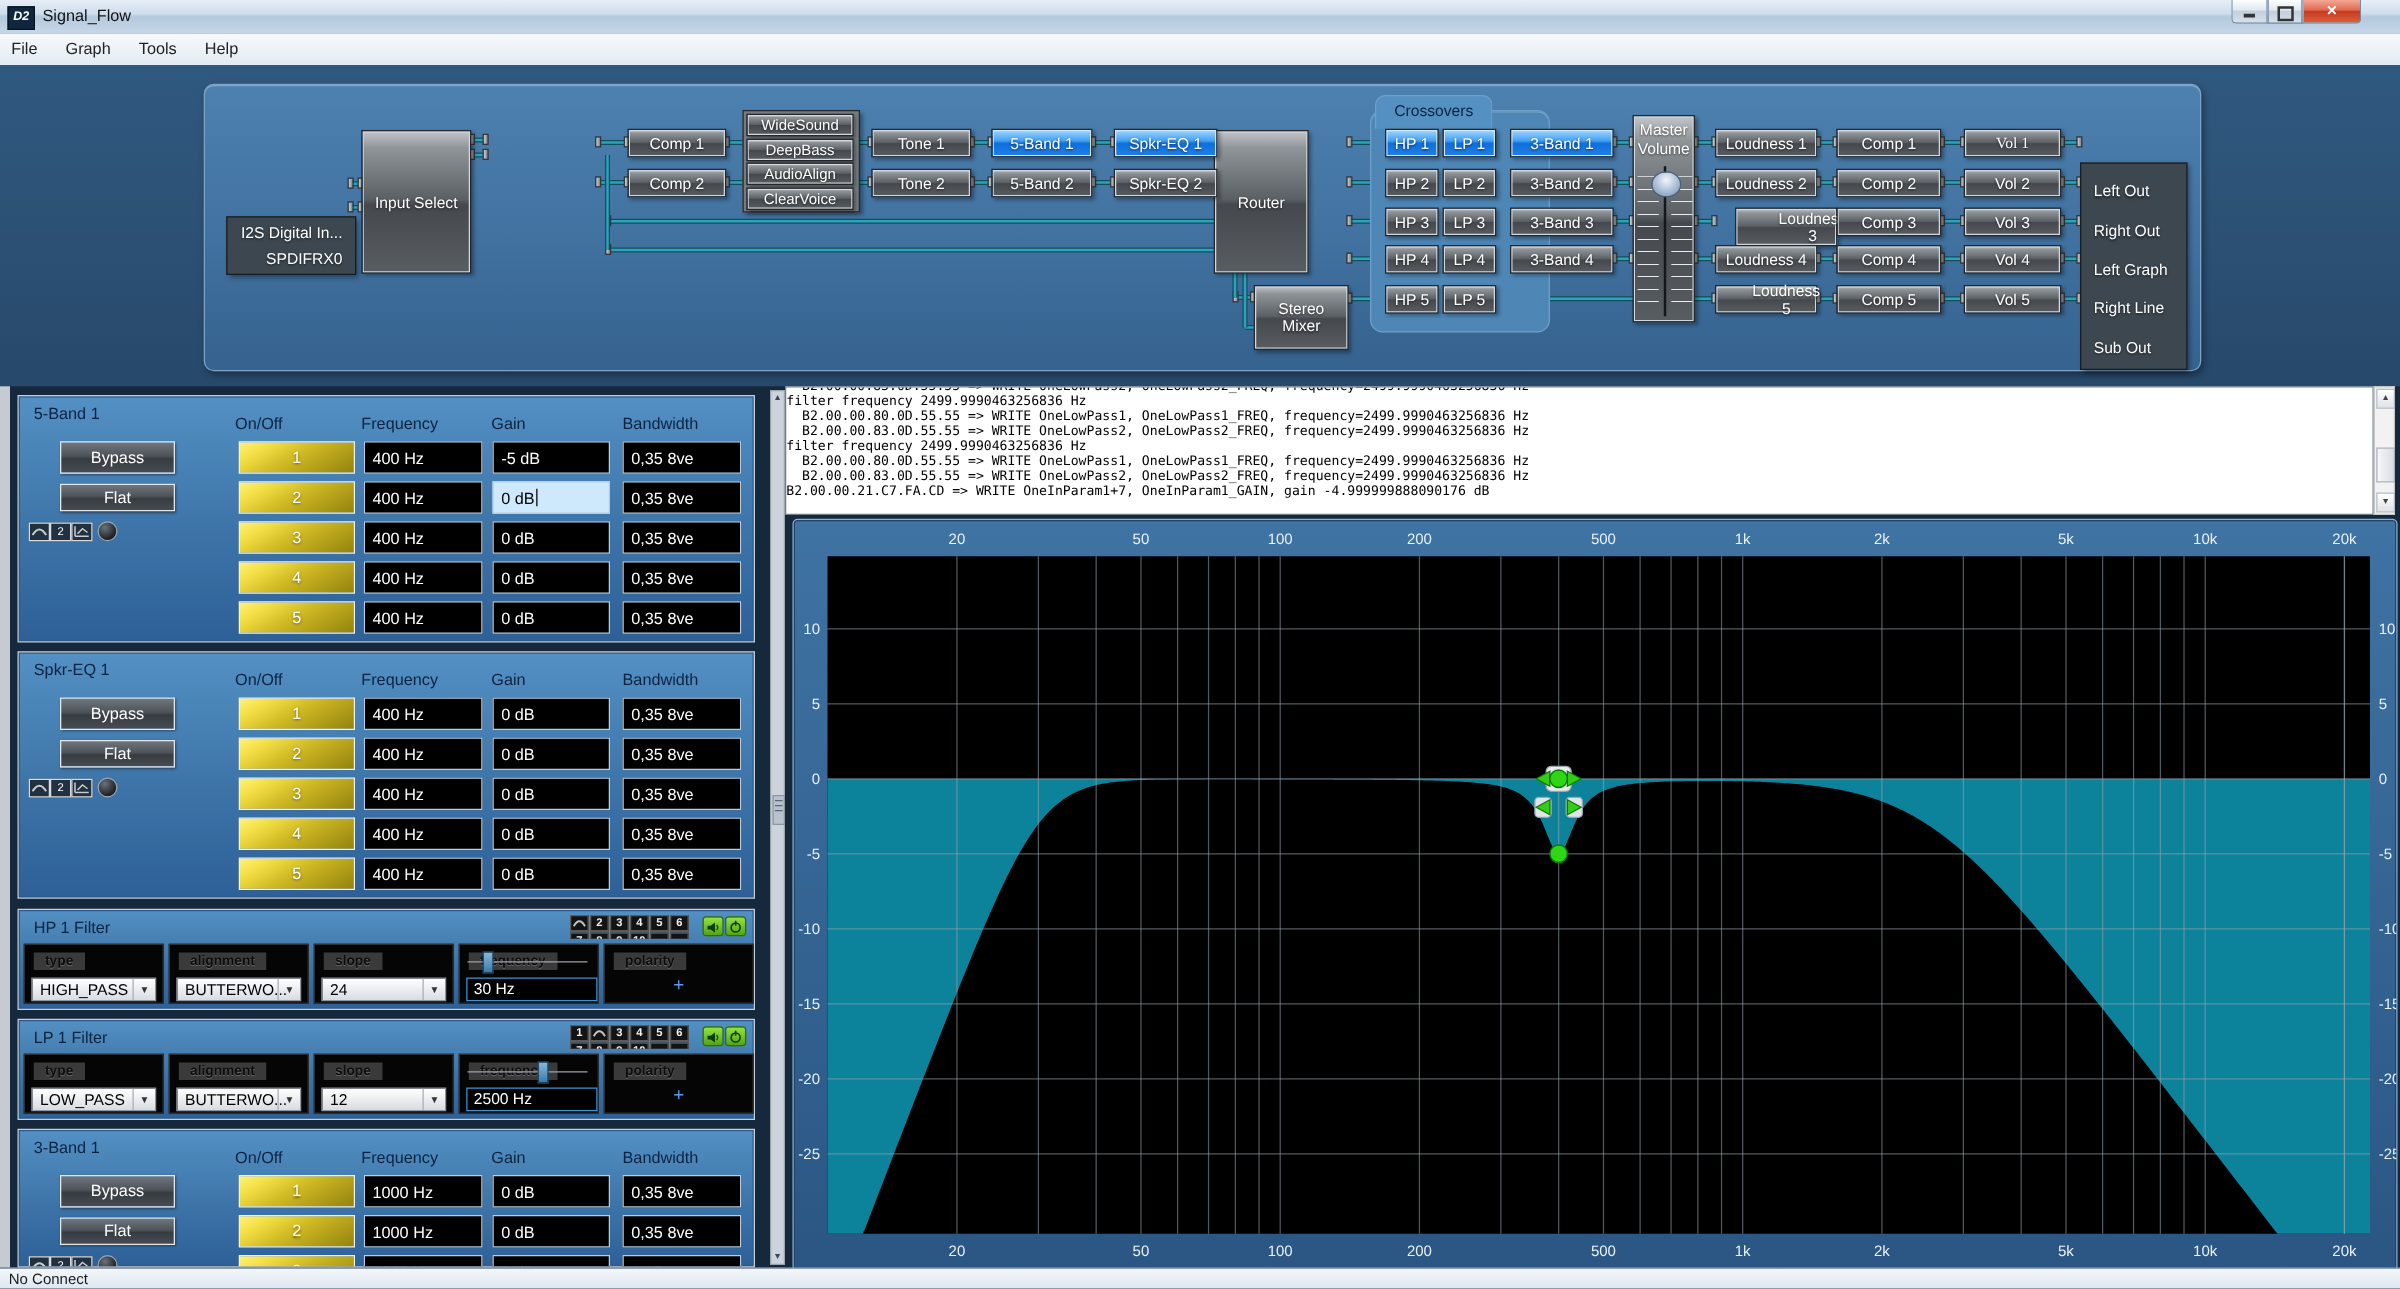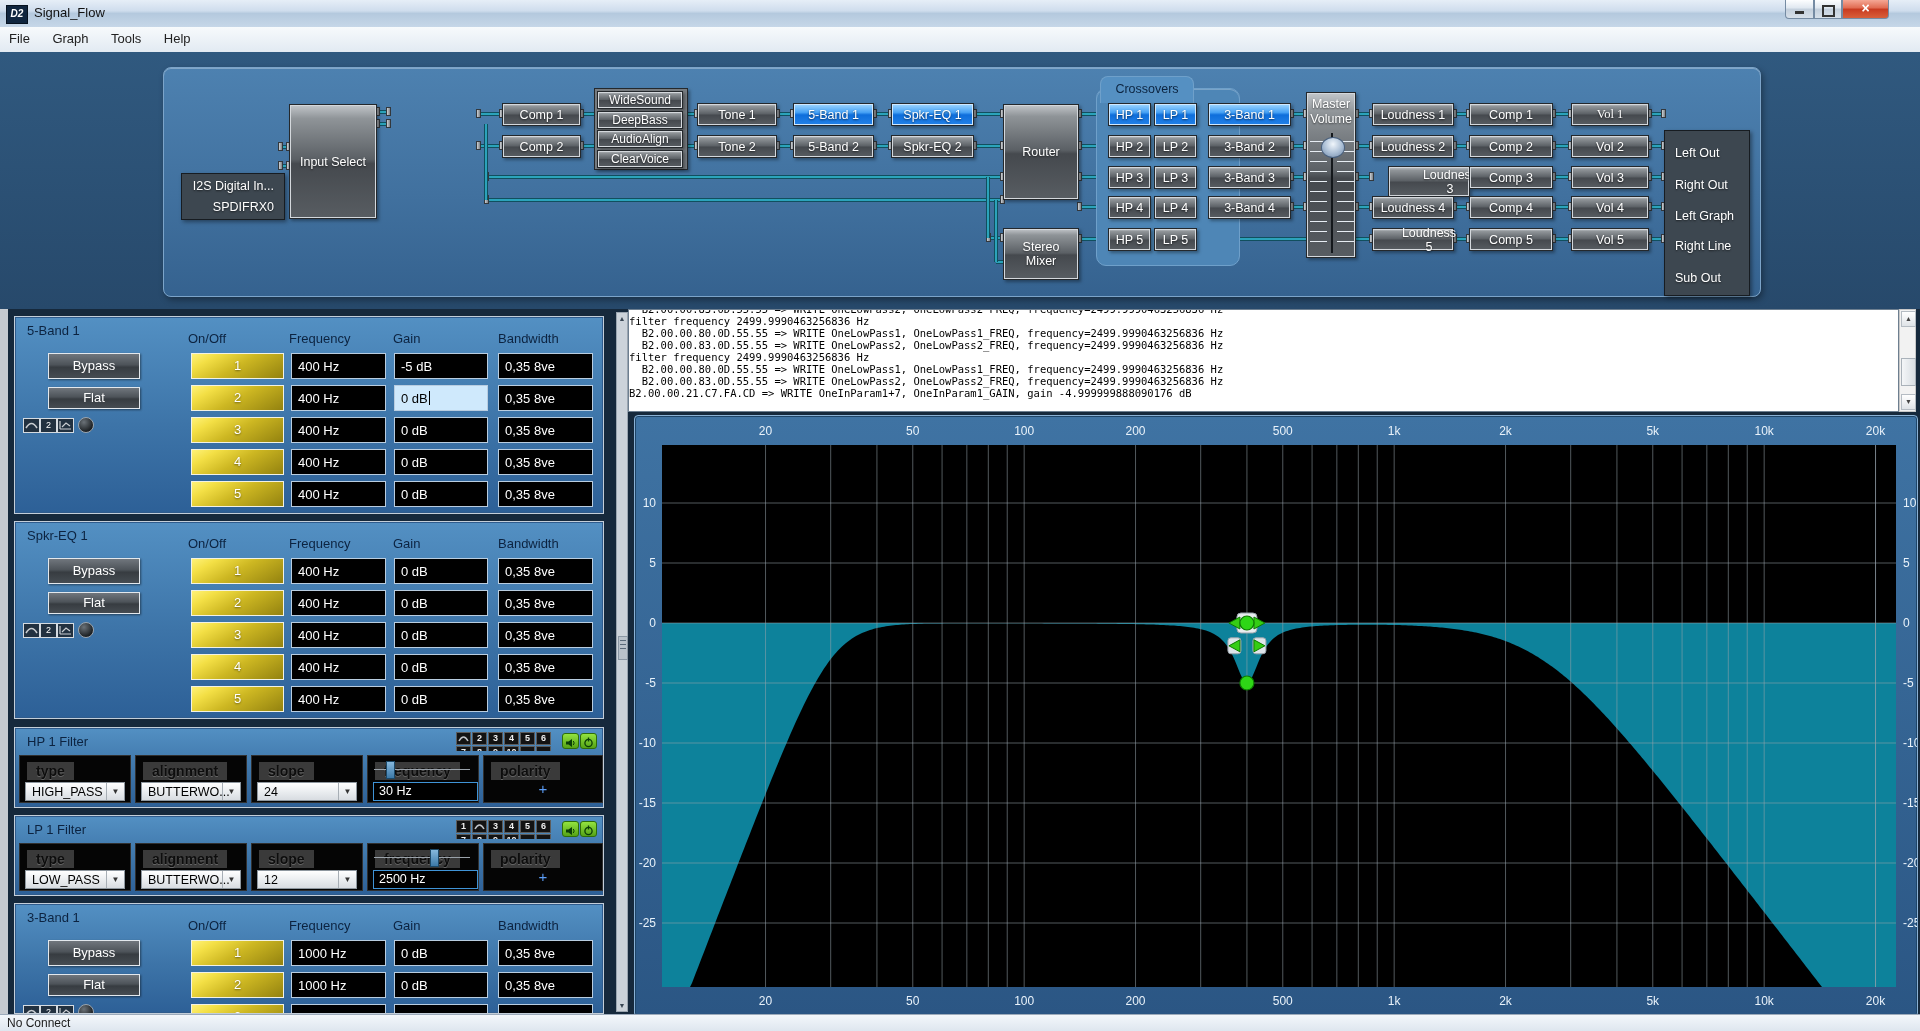--- a/index.html
+++ b/index.html
@@ -41,21 +41,21 @@
   .phead{position:absolute;font-size:13px;color:#0c2340;}
   .btn3d{position:absolute;box-sizing:border-box;background:linear-gradient(180deg,#70767d 0%,#4d5359 45%,#373c41 55%,#464c52 100%);border:1px solid #e3e8ed;box-shadow:1px 1px 2px rgba(0,0,0,.45);color:#fff;font-size:13px;text-align:center;}
   .onoff{position:absolute;box-sizing:border-box;background:linear-gradient(150deg,#fff278 0%,#f3df45 20%,#cdb722 50%,#93820f 100%);border:1px solid #f2f2e4;color:#fff;font-size:13px;text-align:center;text-shadow:0 1px 2px rgba(0,0,0,.45);}
   .vbox{position:absolute;box-sizing:border-box;background:#000;border:1px solid #b9cde0;color:#fff;font-size:13px;display:flex;align-items:center;padding-left:6px;}
   .vbox.editing{background:#cfe9fc;color:#000;}
   .caret{display:inline-block;width:1px;height:14px;background:#000;margin-left:1px;}
   .cluster{position:absolute;display:flex;align-items:center;}
   .clbtn{width:17px;height:15px;background:#223140;border:1px solid #d5dbe1;box-sizing:border-box;color:#fff;font-size:9px;text-align:center;line-height:13px;}
   .clround{width:14px;height:14px;border-radius:50%;background:radial-gradient(circle at 35% 30%,#6b7278,#1d2124 70%);border:1px solid #9aa4ad;margin-left:4px;}
   .fcol{position:absolute;background:#050505;border:1px solid #303030;box-sizing:border-box;}
-  .chip{position:absolute;left:7px;top:6px;background:#3a3a3a;color:#0d0d0d;font-weight:bold;font-size:14px;padding:1px 9px;text-shadow:0 1px 0 rgba(255,255,255,.22);}
+  .chip{position:absolute;left:7px;top:6px;background:#3a3a3a;color:#0d0d0d;font-weight:bold;font-size:11px;padding:1px 9px;text-shadow:0 1px 0 rgba(255,255,255,.22);}
   .dd{position:absolute;left:5px;top:26px;right:5px;height:19px;background:linear-gradient(180deg,#ffffff,#e9ecef 55%,#d8dce1);border:1px solid #8e979f;color:#000;font-size:12.5px;line-height:18px;padding-left:6px;box-sizing:border-box;}
   .ddarrow{position:absolute;right:0;top:0;width:17px;height:100%;border-left:1px solid #a7aeb5;color:#333;font-size:8px;text-align:center;line-height:18px;}
   .fval{position:absolute;left:5px;top:26px;width:105px;height:19px;background:#000;border:1px solid #3f93d6;color:#fff;font-size:12.5px;line-height:17px;padding-left:5px;box-sizing:border-box;}
   .ftrack{position:absolute;top:13px;height:1px;background:#9aa2aa;}
   .fhandle{position:absolute;top:5px;width:7px;height:16px;background:linear-gradient(180deg,#86b8dd,#3c79a8);border:1px solid #1b4868;}
   .pol{position:absolute;left:0;top:24px;width:100%;text-align:center;color:#5b9cf5;font-size:15px;}
   .stripbtn{width:15px;height:13px;background:#131313;border:1px solid #5c5c5c;box-sizing:border-box;color:#eee;font-size:9px;font-weight:bold;text-align:center;line-height:11px;margin-right:1px;display:inline-block;vertical-align:top;}
   .greenbtn{position:absolute;width:15px;height:14px;border-radius:3px;background:linear-gradient(180deg,#93e33f,#55a316);border:1px solid #2e6e08;text-align:center;}
   
   .vstrip{left:616px;top:3px;width:12px;height:700px;background:#ccd3da;border:1px solid #9aa5b0;box-sizing:border-box;}
@@ -264,21 +264,21 @@
       <div class="wirev" style="position: absolute; left: 987px; top: 125px; width: 2px; height: 61px;"></div>
       <div class="wirev" style="position: absolute; left: 995px; top: 148px; width: 2px; height: 62px;"></div>
       <div style="position: absolute; left: 0px; top: 0px; width: 0px; height: 0px;"></div>
       <div id="xover" style="position: absolute; left: 1096px; top: 36px; width: 142px; height: 176px;"></div>
       <div id="xovertab" style="position: absolute; left: 1100px; top: 24px; width: 92px; height: 26px;">Crossovers</div>
       <div class="blk dark" style="position: absolute; left: 181px; top: 83px; width: 104px; height: 47px; padding: 2px 0px;">
         <div class="i2sline">I2S Digital In...</div>
         <div class="i2sline">SPDIFRX0</div>
       </div>
       <div class="blk" style="position: absolute; left: 289px; top: 52px; width: 88px; height: 115px; padding: 0px 8px;">Input Select</div>
-      <div class="blk" style="position: absolute; left: 1003px; top: 52px; width: 76px; height: 96px; padding: 0px 24px;">Router</div>
+      <div class="blk" style="position: absolute; left: 971px; top: 52px; width: 76px; height: 115px; padding: 0px 24px;">Router</div>
       <div class="blk" style="position: absolute; left: 1003px; top: 176px; width: 76px; height: 52px; padding: 0px 8px;">Stereo Mixer</div>
       <div class="blk" style="position: absolute; left: 502px; top: 51px; width: 79px; height: 23px;">Comp 1</div>
       <div class="blk" style="position: absolute; left: 502px; top: 83px; width: 79px; height: 23px;">Comp 2</div>
       <div class="blk" style="position: absolute; left: 697px; top: 51px; width: 80px; height: 23px;">Tone 1</div>
       <div class="blk" style="position: absolute; left: 697px; top: 83px; width: 80px; height: 23px;">Tone 2</div>
       <div class="blk sel" style="position: absolute; left: 793px; top: 51px; width: 81px; height: 23px;">5-Band 1</div>
       <div class="blk" style="position: absolute; left: 793px; top: 83px; width: 81px; height: 23px;">5-Band 2</div>
       <div class="blk sel" style="position: absolute; left: 891px; top: 51px; width: 83px; height: 23px;">Spkr-EQ 1</div>
       <div class="blk" style="position: absolute; left: 891px; top: 83px; width: 83px; height: 23px;">Spkr-EQ 2</div>
       <div class="blk sel" style="position: absolute; left: 1108px; top: 51px; width: 43px; height: 23px;">HP 1</div>

